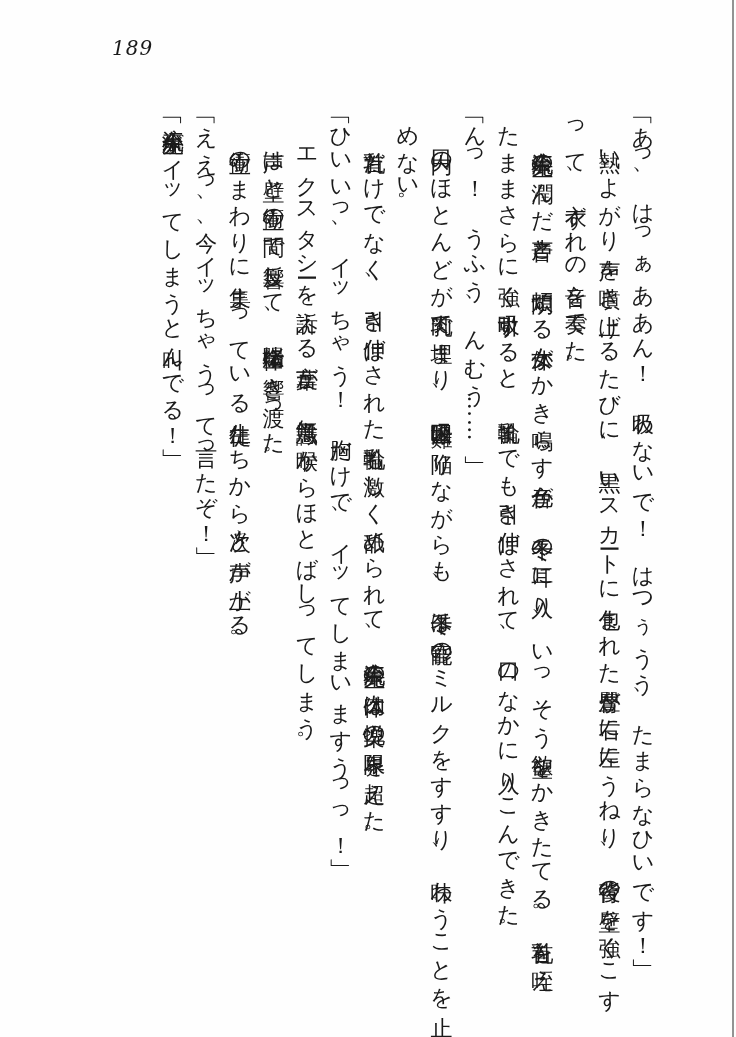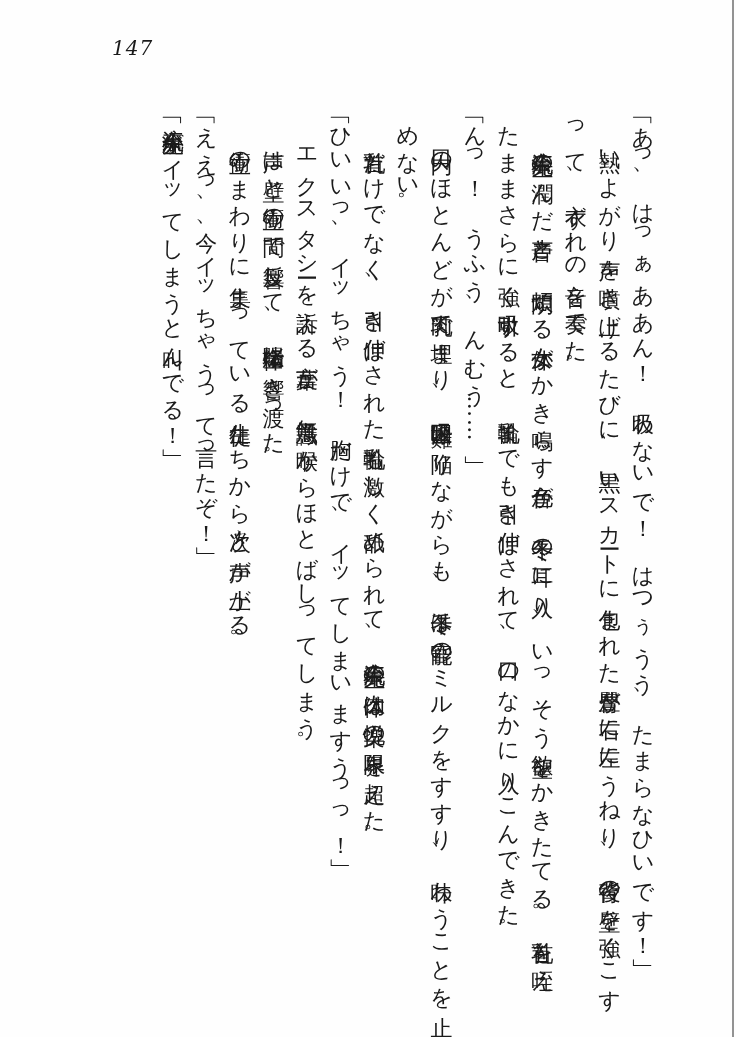--- a/index.html
+++ b/index.html
@@ -55,21 +55,21 @@
     width: 2px;
     height: 100%;
     background: var(--edge, #939393);
   }
 </style>
 </head>
 <body style="--page-bg: #fefefe; --ink: #1a1a1a; --edge: #939393;">
 
 <div class="page">
 
-  <div class="page-number">147</div>
+  <div class="page-number">189</div>
 
   <div class="text-block">
     <p class="para">「あっ、はっぁああん！　吸わないで！　はつぅうう、たまらなひいです！」</p>
     <p class="para indent">熱いよがり声を噴き上げるたびに、黒いスカートに包まれた豊臀が右に左にうねり、背後の壁を強くこすって、衣ずれの音を奏でた。</p>
     <p class="para indent">流奈先生の潤んだ声音と、煩悶する女体がかき鳴らす音色が、千冬の耳に入り、いっそう欲望をかきたてる。乳首を咥えたままさらに強く吸引すると、乳輪までも引き伸ばされて、口のなかに入りこんできた。</p>
     <p class="para">「んっ！　うふう、んむう……」</p>
     <p class="para indent">口内のほとんどが乳肉で埋まり、呼吸困難に陥りながらも、千冬は官能のミルクをすすり、味わうことを止めない。</p>
     <p class="para indent">乳首だけでなく、引き伸ばされた乳輪も激しく舐められて、流奈先生の肉体は悦楽の限界を超えた。</p>
     <p class="para">「ひいいっ、イッちゃう！　胸だけで、イッてしまいますうっっ！」</p>
     <p class="para indent">エクスタシーを訴える言葉が、無意識に喉からほとばしってしまう。</p>

